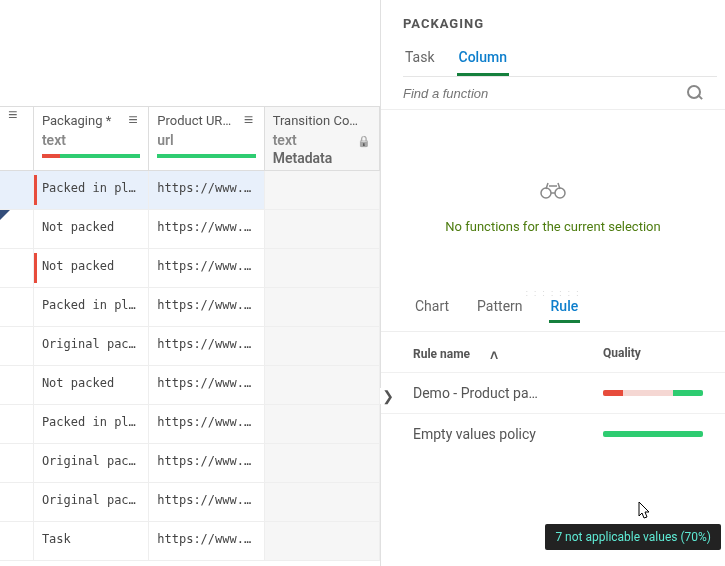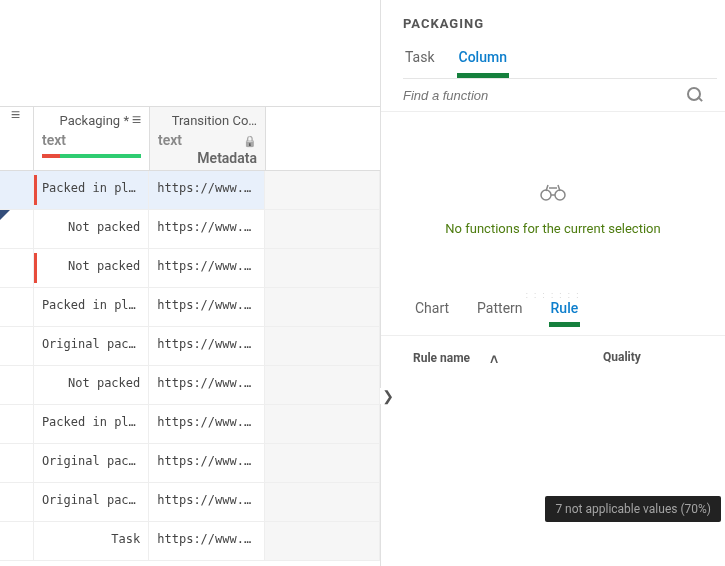--- a/index.html
+++ b/index.html
@@ -7,21 +7,21 @@
   font-family: -apple-system, BlinkMacSystemFont, "Segoe UI", Roboto, sans-serif;
   font-size: 13px;
   color: #333;
   background: #fff;
   width: 725px;
   height: 566px;
   overflow: hidden;
   position: relative;
 }
 .container { display: flex; height: 100%; }
-.left-panel { width: 380px; overflow: hidden; position: relative; text-align: right; }
+.left-panel { width: 380px; overflow: hidden; position: relative; }
 .right-panel { flex: 1; border-left: 1px solid #e0e0e0; position: relative; display: flex; flex-direction: column; }
 
 
 .grid-headers { display: flex; margin-top: 106px; border-top: 1px solid #ddd; border-bottom: 1px solid #ddd; background: #fff; }
 .col-header { border-right: 1px solid #ddd; padding: 6px 8px 4px 8px; position: relative; }
 .col-header.narrow { width: 34px; }
 .col-header.main { width: 116px; }
 .col-header .title-row { display: flex; align-items: center; justify-content: space-between; font-size: 13px; color: #555; margin-bottom: 4px; }
 .col-header .title-text { overflow: hidden; text-overflow: ellipsis; white-space: nowrap; flex: 1; }
 .col-header .type-row { display: flex; align-items: center; justify-content: space-between; font-size: 14px; color: #888; font-weight: 600; }
@@ -44,21 +44,21 @@
 .grid-cell.narrow { width: 34px; }
 .grid-cell.main { width: 116px; }
 .grid-row .flag-left { position: absolute; left: 0; top: 4px; bottom: 4px; width: 3px; background: #e74c3c; }
 .corner-flag { position: absolute; left: 0; top: 0; width: 0; height: 0; border-top: 10px solid #334d7a; border-right: 10px solid transparent; }
 
 
 .rp-header { padding: 16px 8px 0 22px; }
 .rp-title { font-size: 13px; font-weight: 700; letter-spacing: 1px; color: #555; margin-bottom: 14px; }
 .tabs-top { display: flex; gap: 20px; border-bottom: 1px solid #e5e5e5; }
 .tab { padding: 4px 2px 8px 2px; font-size: 14px; color: #666; cursor: pointer; }
-.tab.active { color: #0d7ecc; border-bottom: 5px solid #15803d; font-weight: 500; }
+.tab.active { color: #0d7ecc; border-bottom: 3px solid #15803d; font-weight: 500; }
 
 .search-row { display: flex; align-items: center; padding: 8px 22px; border-bottom: 1px solid #eee; }
 .search-row input { border: none; outline: none; flex: 1; font-style: italic; font-size: 13px; color: #737373; }
 .search-icon::before { content: ""; display: inline-block; width: 10px; height: 10px; border: 2px solid #888; border-radius: 50%; position: relative; }
 .search-icon { position: relative; width: 16px; height: 16px; }
 .search-icon::after { content: ""; position: absolute; width: 6px; height: 2px; background: #888; transform: rotate(45deg); left: 10px; top: 11px; }
 
 .empty-state { flex: 0 0 auto; display: flex; flex-direction: column; align-items: center; justify-content: center; color: #888; padding: 70px 10px 60px 10px; }
 .binoc-icon { font-size: 22px; margin-bottom: 14px; color: #777; }
 .empty-text { font-size: 13px; color: #4d7c0f; }
@@ -77,21 +77,21 @@
 .rule-row { display: flex; align-items: center; padding: 12px 22px 12px 32px; border-top: 1px solid #f0f0f0; font-size: 14px; color: #555; }
 .rule-row .rlabel { flex: 1; white-space: nowrap; overflow: hidden; text-overflow: ellipsis; }
 .rule-row .rbar { width: 100px; height: 6px; display: flex; border-radius: 2px; overflow: hidden; background: #d7f2df; }
 .rbar .seg-red { background: #e74c3c; }
 .rbar .seg-gap { background: #f5d7d3; }
 .rbar .seg-green { background: #2ecc71; }
 
 .cursor-icon { position: absolute; right: 72px; top: 500px; pointer-events: none; }
 .cursor-icon svg { width: 18px; height: 22px; }
 
-.tooltip { position: absolute; right: 4px; top: 496px; background: #222; color: #a3a3a3; font-size: 12px; padding: 6px 10px; border-radius: 2px; white-space: nowrap; }
+.tooltip { position: absolute; right: 4px; top: 524px; background: #222; color: #5eead4; font-size: 12px; padding: 6px 10px; border-radius: 2px; white-space: nowrap; }
 </style>
 </head>
 <body>
 
 <div class="container">
   <div class="left-panel">
     <div class="grid-headers">
       <div class="col-header narrow">
         <div class="title-row">
             <span class="hamburger"></span>
@@ -109,20 +109,35 @@
         </div>
         <div class="type-row">
           <span class="type-label">text</span>
           <span><svg viewBox="0 0 12 12">
                 <path d="M3 2v8M3 2l-1.5 2M3 2l1.5 2M9 10V2M9 10l-1.5-2M9 10l1.5-2" stroke="#666" stroke-width="1.2" fill="none"></path>
               </svg></span>
         </div>
         <div class="quality-bar">
           <div class="red" style="width:18%"></div>
             <div class="green" style="width:82%"></div>
+        </div>
+      </div>
+      <div class="col-header main">
+        <div class="title-row">
+          <span class="title-text">Product UR…</span>
+          <span class="hamburger"></span>
+        </div>
+        <div class="type-row">
+          <span class="type-label">url</span>
+          <span><svg viewBox="0 0 12 12">
+                <path d="M3 2v8M3 2l-1.5 2M3 2l1.5 2M9 10V2M9 10l-1.5-2M9 10l1.5-2" stroke="#666" stroke-width="1.2" fill="none"></path>
+              </svg></span>
+        </div>
+        <div class="quality-bar">
+          <div class="green" style="width:100%"></div>
         </div>
       </div>
       <div class="col-header main" style="background:#f6f6f6">
         <div class="title-row">
           <span class="title-text">Transition Co…</span>
         </div>
         <div class="type-row">
           <span class="type-label">text</span>
           <span class="lock-icon"></span>
         </div>
@@ -230,20 +245,36 @@
     </div>
 
     <div class="rule-header">
       <div class="rname">
         <span>Rule name</span>
         <span class="caret-up"></span>
       </div>
       <div class="quality">Quality</div>
     </div>
 
+    <div id="rules-body">
+        <div class="rule-row">
+          <div class="rlabel">Demo - Product pa…</div>
+          <div class="rbar">
+            <div class="seg-red" style="width: 20%;"></div>
+            <div class="seg-gap" style="width: 50%;"></div>
+            <div class="seg-green" style="width: 30%;"></div>
+          </div>
+        </div>
+        <div class="rule-row">
+          <div class="rlabel">Empty values policy</div>
+          <div class="rbar">
+            <div class="seg-green" style="width: 100%;"></div>
+          </div>
+        </div>
+      </div>
   </div>
 </div>
 
 <div class="chevron-collapse">❯</div>
 
 <div class="cursor-icon">
   <svg viewBox="0 0 18 22">
       <path d="M4 2l0 14 3-3 2 5 3-1-2-5 4 0z" fill="#fff" stroke="#000" stroke-width="1"></path>
     </svg>
 </div>

